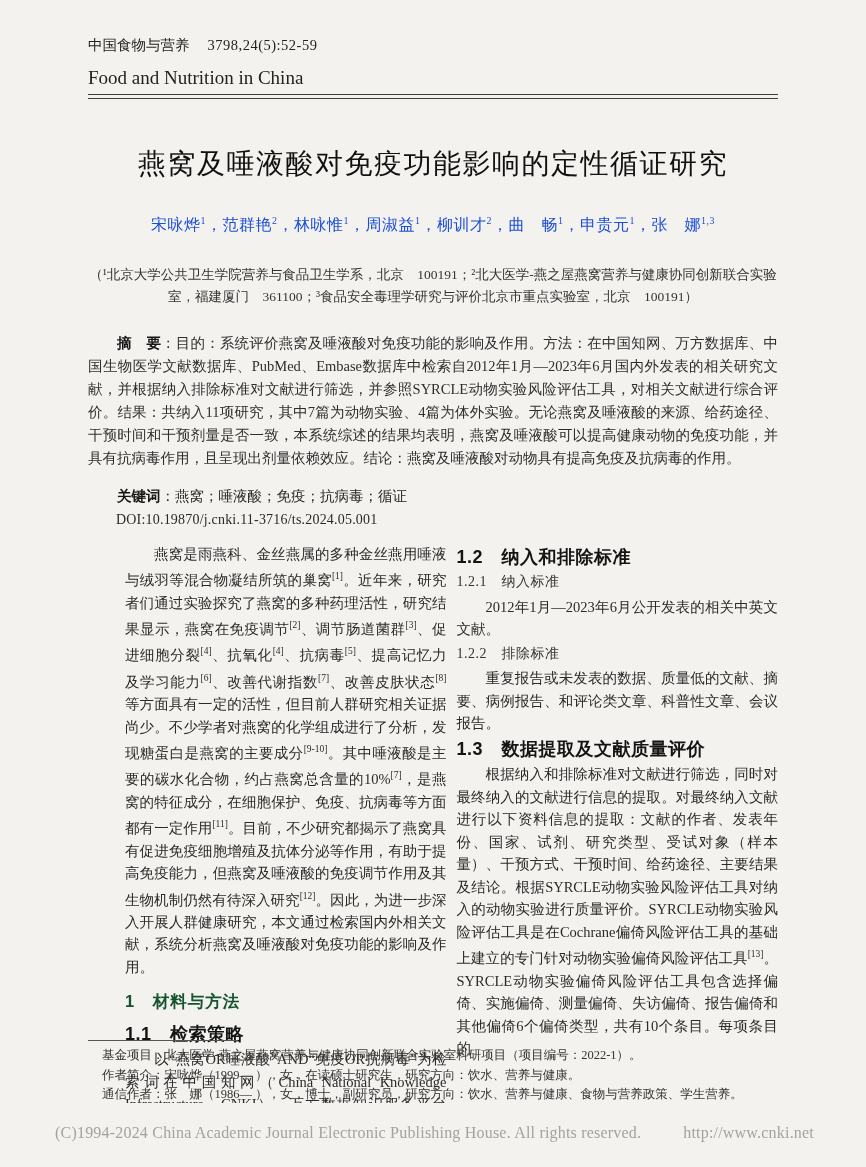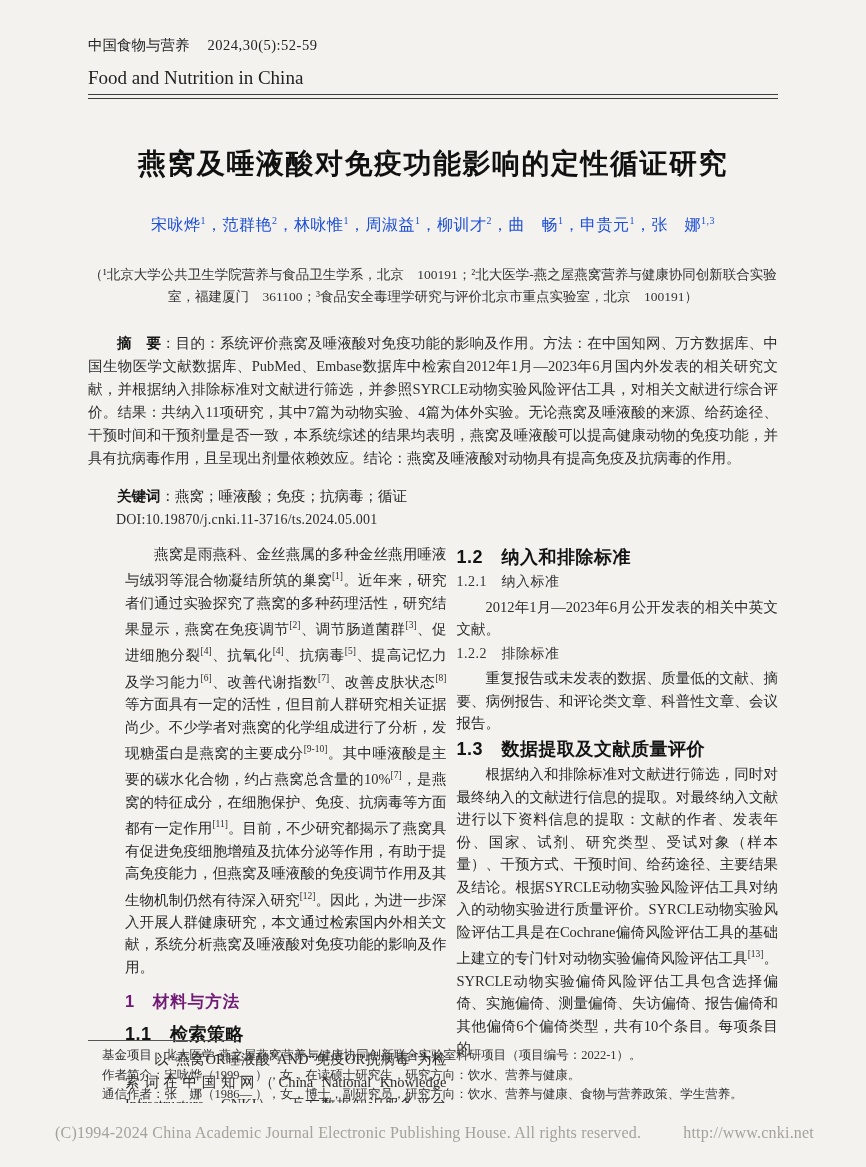--- a/index.html
+++ b/index.html
@@ -11,40 +11,40 @@
   }
   .content { padding:36px 88px 0 88px; }
 
   
   .jline1 { font-size:14.5px; color:#222; }
   .jline1 .issue { margin-left:18px; letter-spacing:0.5px; }
   .jline2 { font-size:19px; margin-top:12px; color:#222; }
   .double-rule { margin-top:5px; height:3px; border-top:1.6px solid #3c3c3c; border-bottom:1px solid #3c3c3c; }
 
   
-  .title { margin-top:46px; text-align:center; font-size:28px; font-weight:bold; color:#111;
+  .title { margin-top:46px; text-align:center; font-size:28px; font-weight:normal; color:#111;
            letter-spacing:1.5px; font-family:"Liberation Sans","DejaVu Sans",sans-serif; }
   .authors { margin-top:32px; text-align:center; font-size:16px; color:#1d4ed8; letter-spacing:0.5px; }
   .authors sup { font-size:10px; }
   .affils { margin-top:28px; text-align:center; font-size:13.5px; line-height:22px; color:#333; }
 
   
   .abstract { margin-top:24px; font-size:14.5px; line-height:23px; text-align:justify; text-indent:2em; color:#2e2e2e; }
   .abstract .lbl, .kw .lbl { font-weight:bold; font-family:"Liberation Sans","DejaVu Sans",sans-serif; color:#161616; }
   .kw  { font-size:14.5px; line-height:23px; text-indent:2em; margin-top:1px; }
   .doi { font-size:14px;  line-height:23px; text-indent:2em; letter-spacing:0.2px; }
 
   
   .columns { display:flex; gap:10px; margin-top:12px; height:560px; overflow:hidden;margin-left:37px; }
   .col { width:340px; font-size:14.5px; line-height:22.5px; text-align:justify; color:#2a2a2a; }
   .col p { margin:0; text-indent:2em; }
   .col p.cont { text-indent:0; }
   .col sup { font-size:9.5px; }
   .h2 { font-family:"Liberation Sans","DejaVu Sans",sans-serif; font-weight:bold; font-size:16.5px;
-        color:#701a75; margin:12px 0 10px 0; text-indent:0; letter-spacing:1px; }
+        color:#14532d; margin:12px 0 10px 0; text-indent:0; letter-spacing:1px; }
   .h3 { font-family:"Liberation Sans","DejaVu Sans",sans-serif; font-weight:bold; font-size:18px;
         color:#141414; margin:3px 0 3px 0; text-indent:0; letter-spacing:0.5px; }
   .h4 { font-size:14px; color:#333; margin:2px 0; text-indent:0; letter-spacing:0.5px; }
 
   
   .footnotes { position:absolute; left:88px; right:88px; top:1040px; }
   .fn-rule { width:150px; border-top:1.2px solid #555; margin-bottom:5px; }
   .fn-line { font-size:12.5px; line-height:19.5px; color:#333; padding-left:14px; }
 
   
@@ -52,21 +52,21 @@
   .copyright .url { margin-left:42px; }
 </style>
 </head>
 <body>
 
 <div class="page">
   <div class="content">
 
     <header>
       <div class="jline1">
-        <span>中国食物与营养</span><span class="issue">2024,30(5):52-59</span>
+        <span>中国食物与营养</span><span class="issue">3798,24(5):52-59</span>
       </div>
       <div class="jline2">Food and Nutrition in China</div>
       <div class="double-rule"></div>
     </header>
 
     <h1 class="title">燕窝及唾液酸对免疫功能影响的定性循证研究</h1>
 
     <div class="authors" id="authors">宋咏烨<sup>1</sup>，范群艳<sup>2</sup>，林咏惟<sup>1</sup>，周淑益<sup>1</sup>，柳训才<sup>2</sup>，曲　畅<sup>1</sup>，申贵元<sup>1</sup>，张　娜<sup>1,3</sup></div>
 
     <div class="affils">

